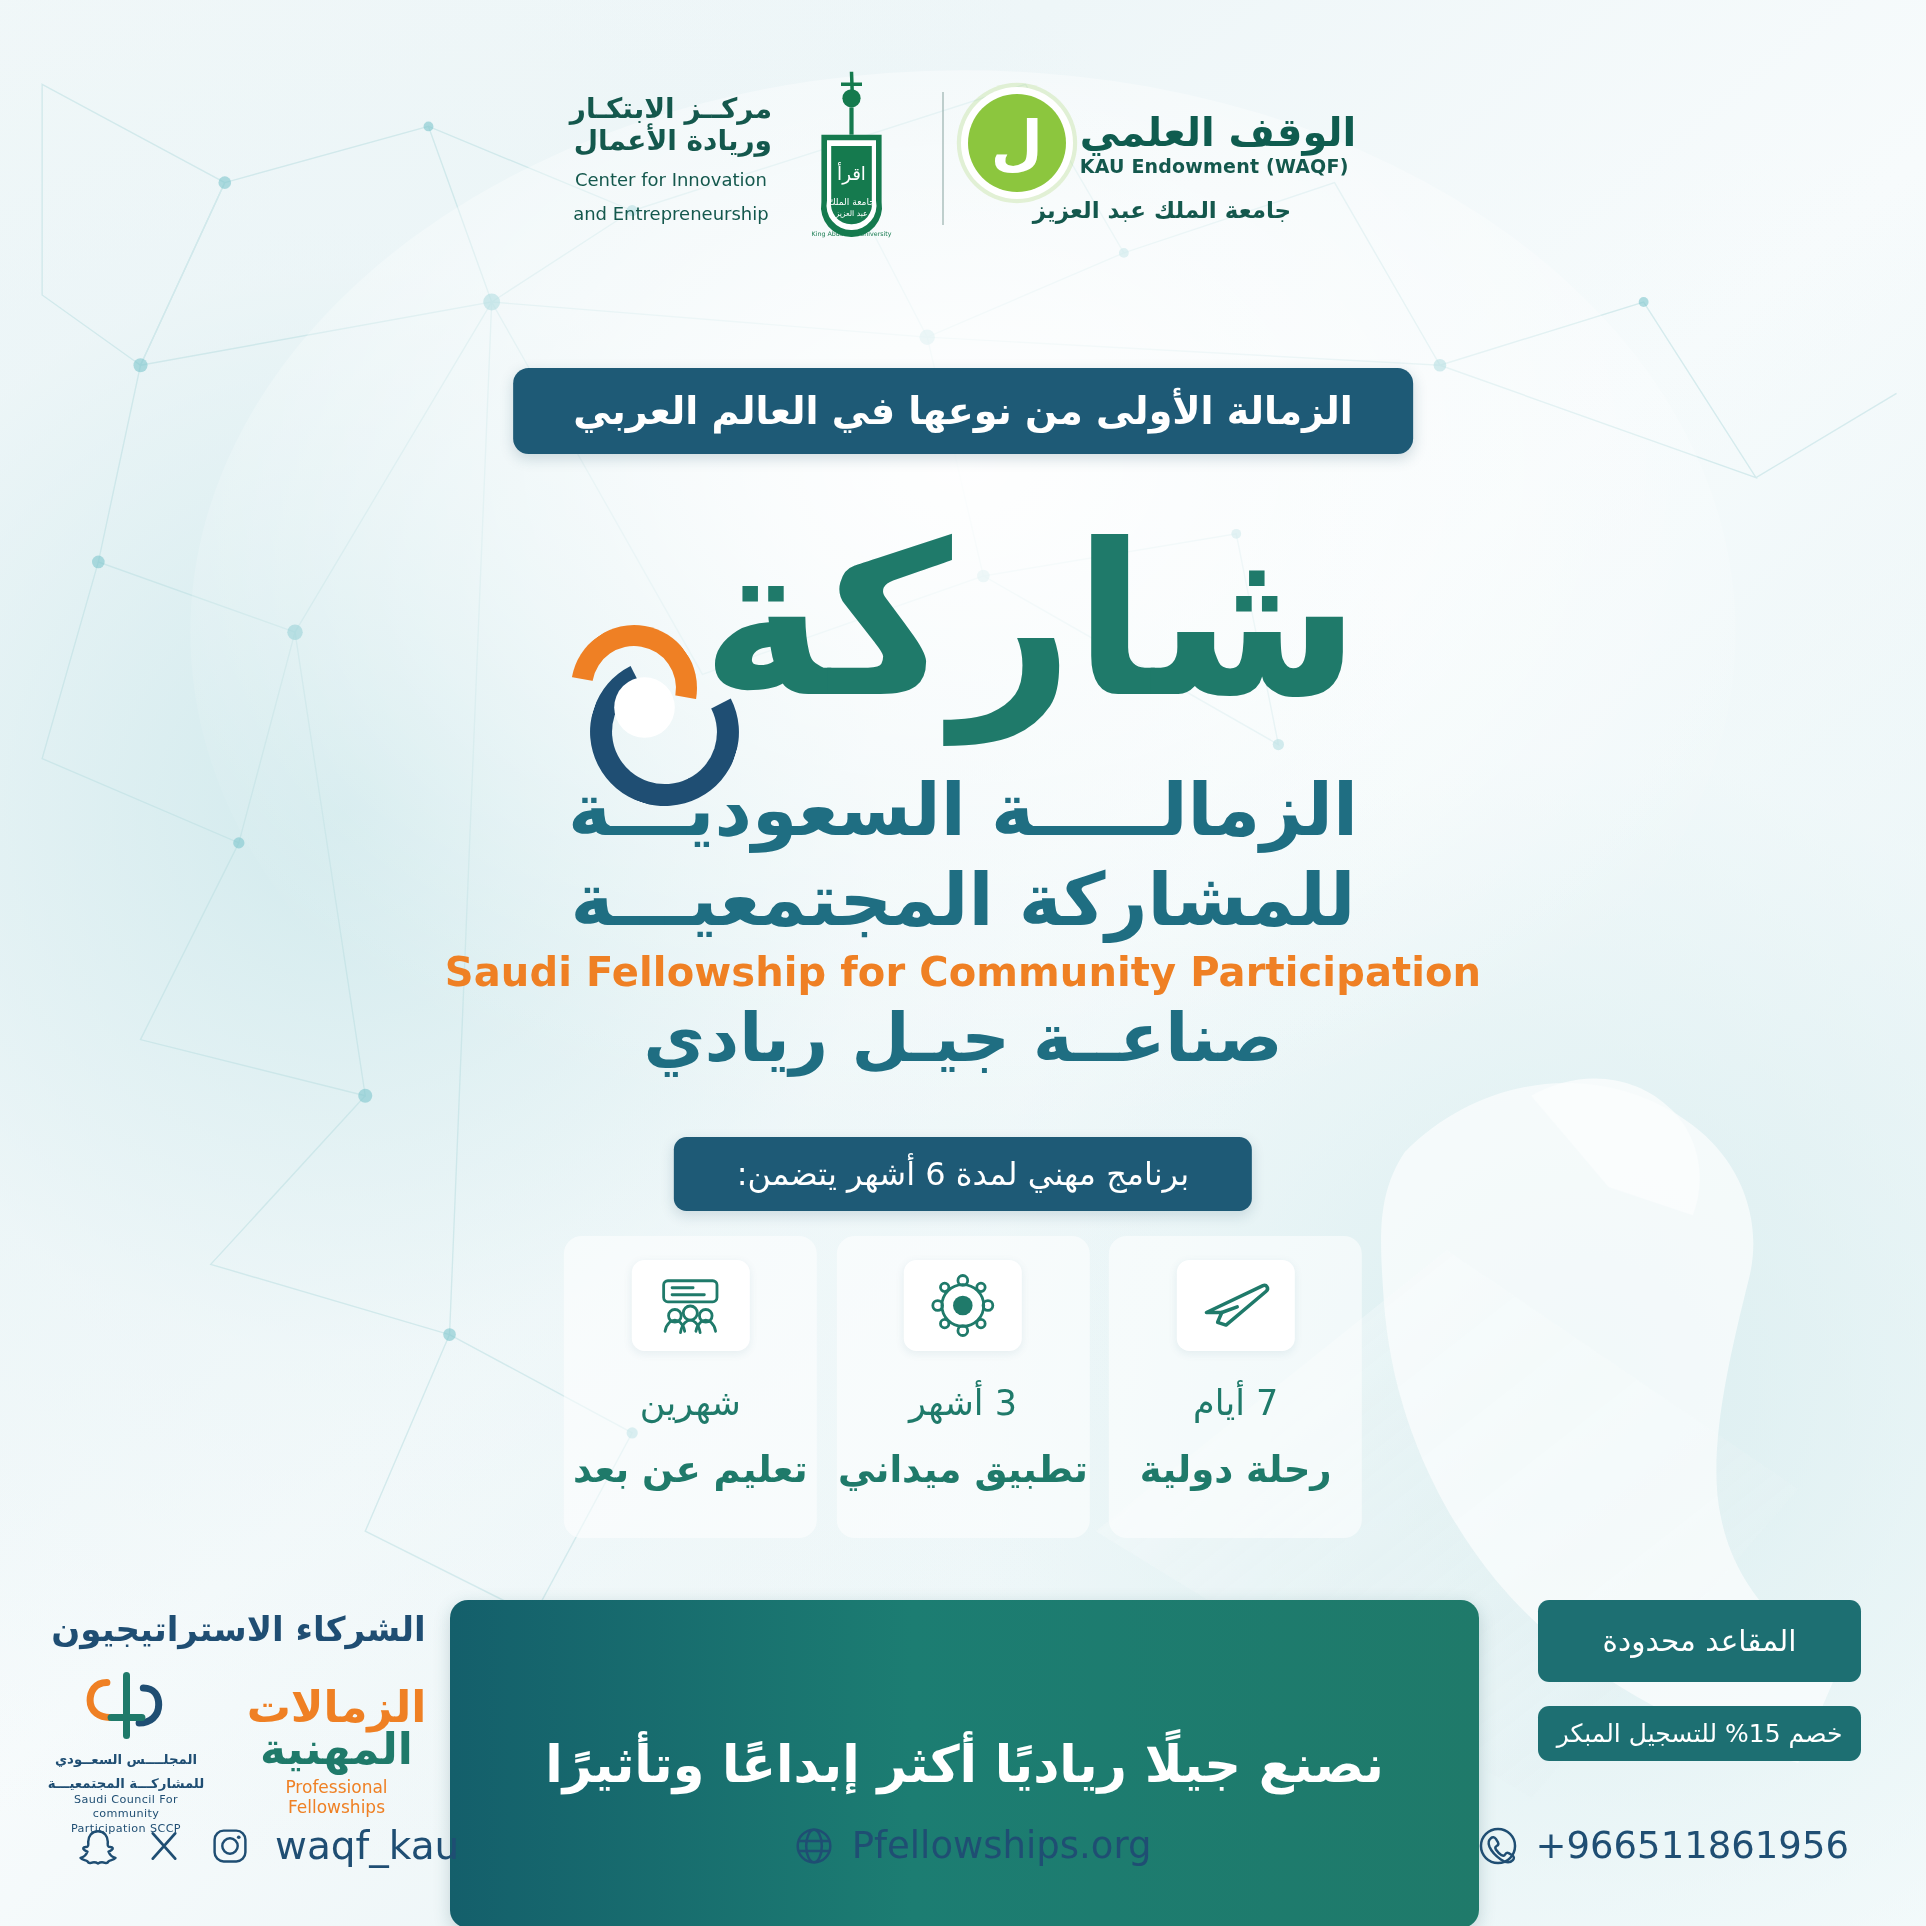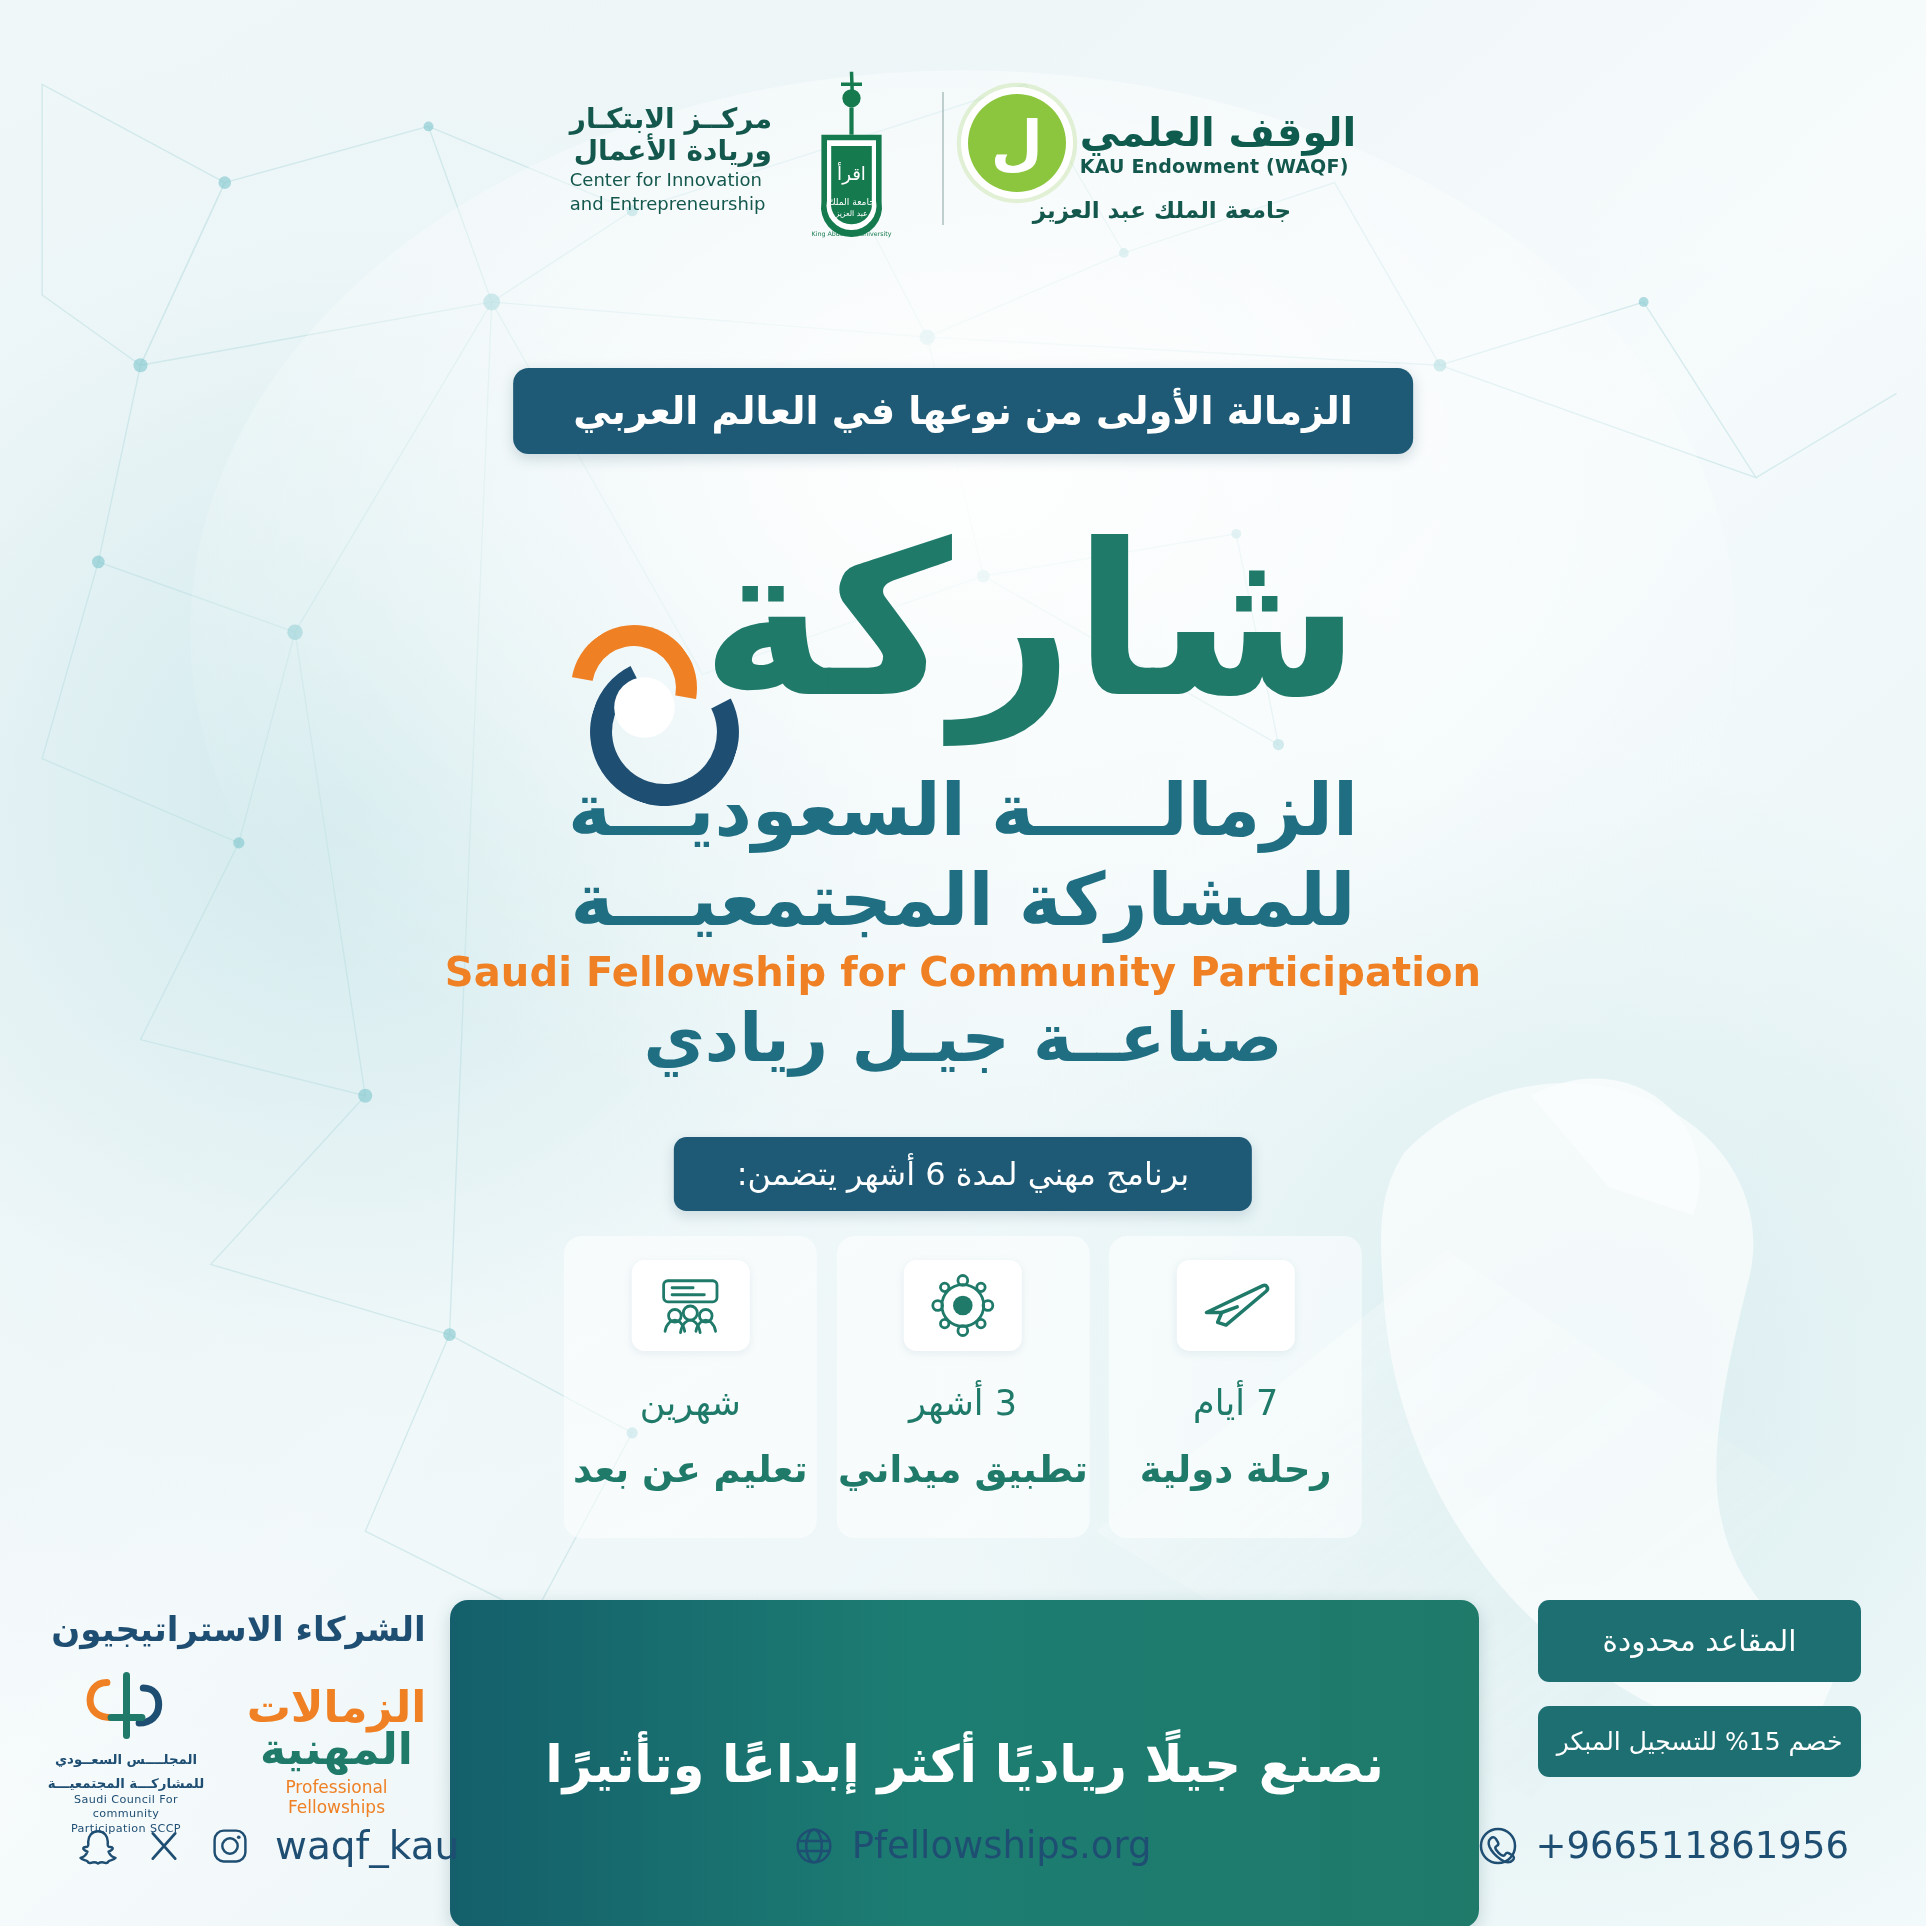--- a/index.html
+++ b/index.html
@@ -59,22 +59,22 @@
   .kau-ar {
     font-size: 28px;
     font-weight: bold;
     color: #14584d;
     white-space: nowrap;
   }
   .kau-en {
     font-size: 18px;
     color: #14584d;
     direction: ltr;
-    text-align: left;
-    margin-top: 2px;
+    text-align: center;
+    margin-top: 12px;
     line-height: 1.2;
   }
   .divider-v {
     width: 2.1px;
     height: 133px;
     background: #9fb7b4;
     opacity: .65;
   }
   .logo-waqf {
     display: flex;
@@ -303,21 +303,21 @@
     gap: 24px;
   }
   .badge {
     background: #1d6f72;
     color: #ffffff;
     border-radius: 11.2px;
     text-align: center;
     padding: 24px 7px;
     font-size: 29.5px;
   }
-  .badge.small { font-size: 25px; padding: 21px 7px; }
+  .badge.small { font-size: 25px; padding: 13px 7px; }
 
   
   .partners {
     position: absolute;
     top: 1609px;
     left: 42px;
     width: 393px;
     text-align: center;
   }
   .partners-title {

